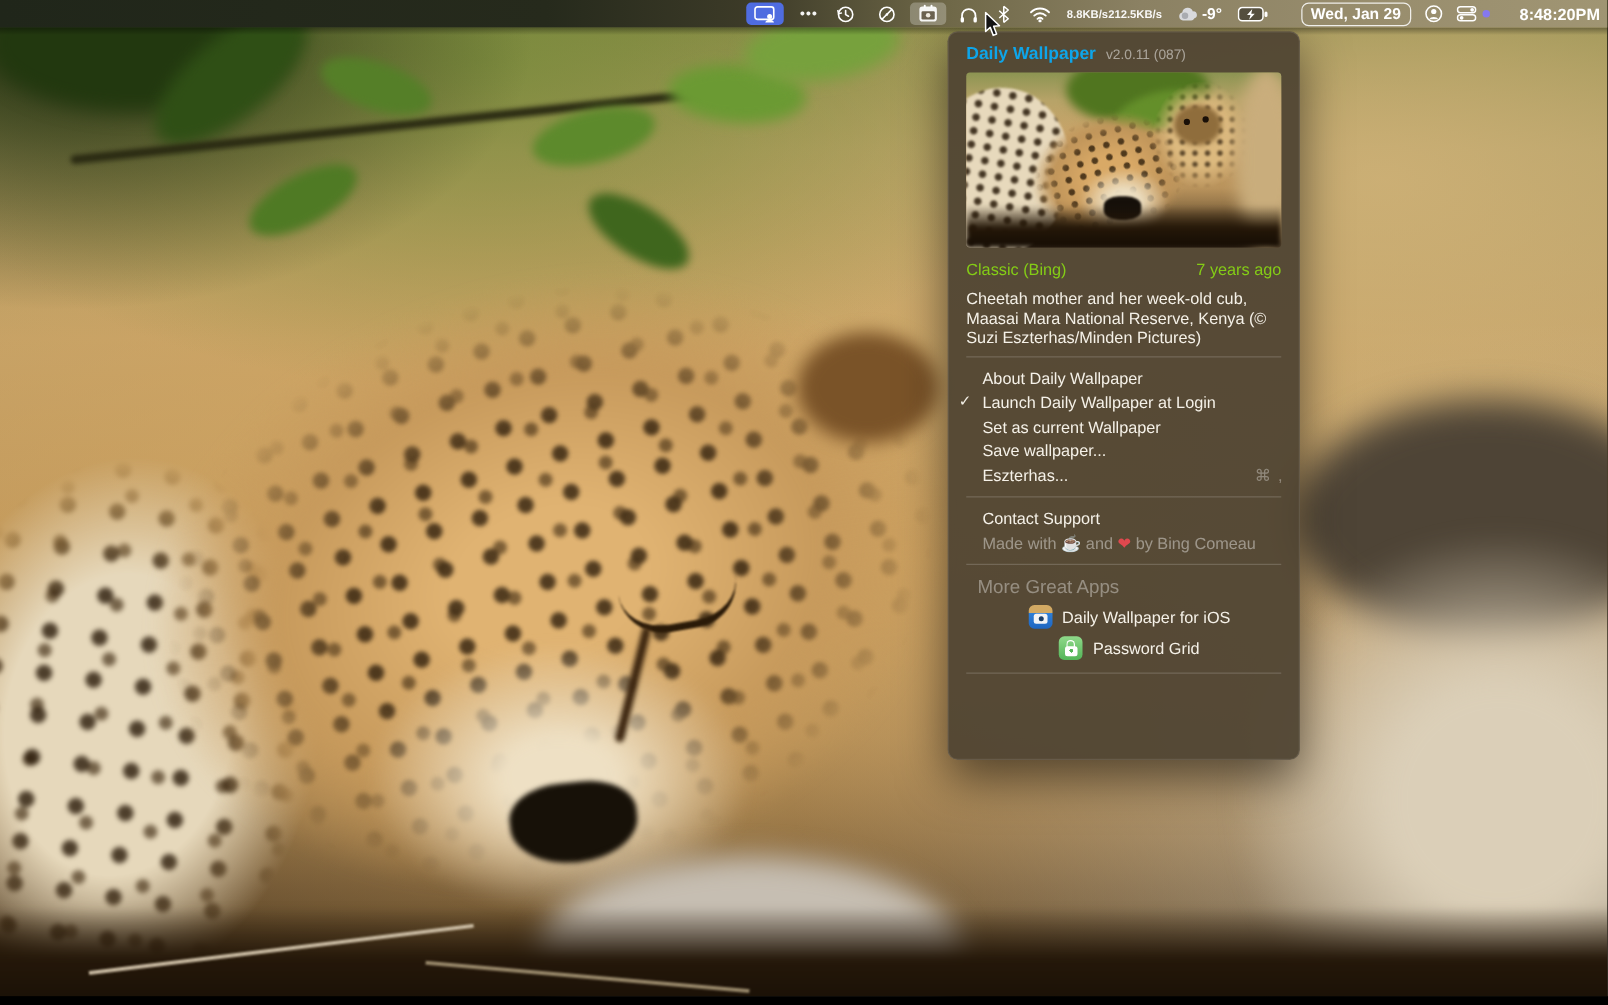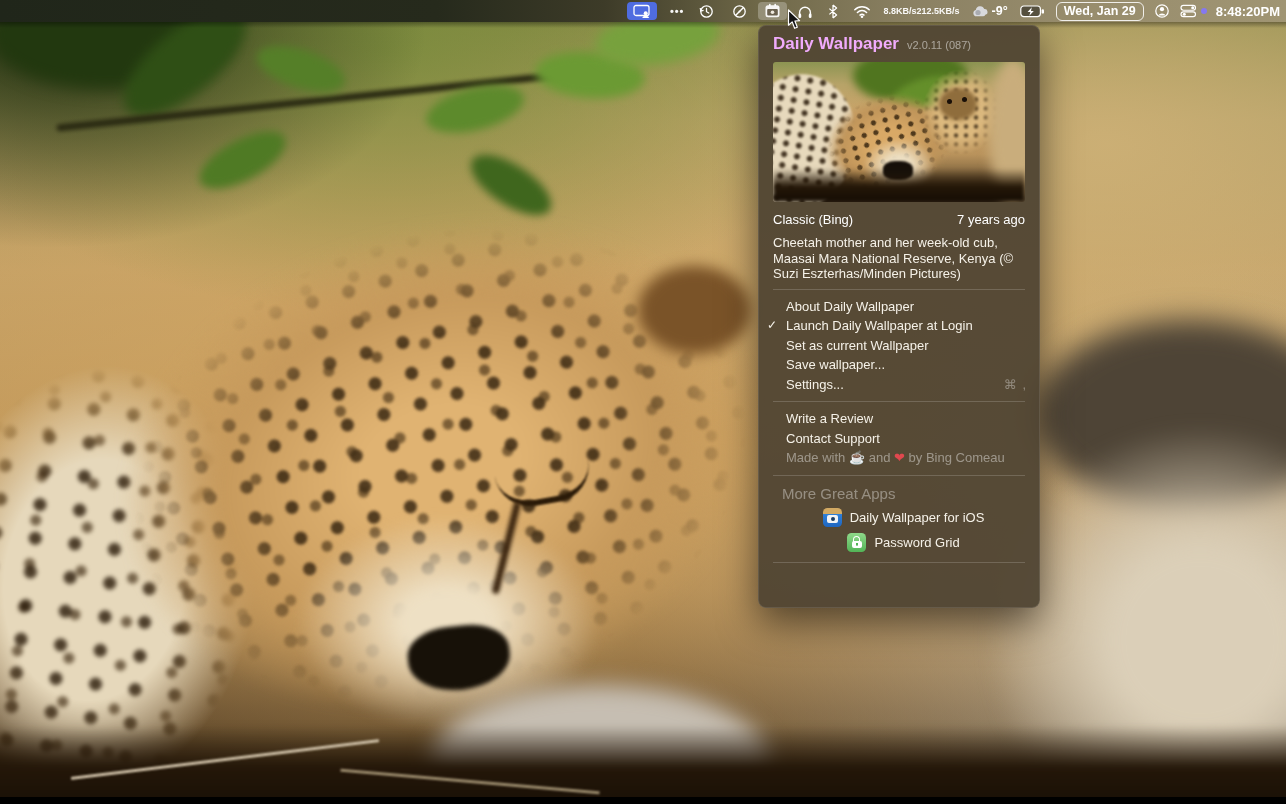--- a/index.html
+++ b/index.html
@@ -67,35 +67,35 @@
     color:#fff;font-size:12.5px;font-weight:600;}
   .mb-spacer{flex:1;}
   .mb-item{display:flex;align-items:center;flex:none;}
   .chip{border-radius:4px;padding:1px 6px;height:18px;display:flex;align-items:center;justify-content:center;box-sizing:border-box;}
   .chip-blue{background:#4f6ce0;}
   .chip-sel{background:rgba(255,255,255,.26);}
   .mb-ellipsis{font-size:11px;letter-spacing:1px;margin-left:13px;opacity:.95;}
   .ml10{margin-left:10px;}.ml12{margin-left:12px;}.ml14{margin-left:14px;}.ml16{margin-left:16px;}
   .net{margin-left:12px;text-align:right;font-size:9px;line-height:10px;font-weight:700;opacity:.95;}
   .temp{margin-left:3px;}
-  .datebox{margin-left:11px;border:1.5px solid rgba(255,255,255,.85);border-radius:6px;padding:0 7px;line-height:16px;height:17px;}
+  .datebox{margin-left:26px;border:1.5px solid rgba(255,255,255,.85);border-radius:6px;padding:0 7px;line-height:16px;height:17px;}
   .purple-dot{width:6px;height:6px;border-radius:50%;background:#8578f0;margin-left:4px;}
-  .timetext{margin-left:9px;font-size:13px;}
+  .timetext{margin-left:24px;font-size:13px;}
   .mb-svg{display:block;}
 
   
   .cursor{position:absolute;left:787px;top:9px;z-index:90;}
 
   
   .panel{position:absolute;left:758px;top:25px;width:282px;height:583px;z-index:40;box-sizing:border-box;
     background:rgba(77,67,50,.93);border-radius:8px;overflow:hidden;
     box-shadow:0 0 0 1px rgba(255,255,255,.10) inset, 0 14px 38px rgba(0,0,0,.55);
     color:#f3efe6;font-size:13px;}
   .p-header{padding:9px 15px 6px;display:flex;align-items:baseline;}
-  .p-title{font-weight:700;font-size:17px;color:#f0abfc;}
+  .p-title{font-weight:700;font-size:14px;color:#0ea5e9;}
   .p-version{margin-left:8px;font-size:11px;color:rgba(255,255,255,.5);}
   .thumb{position:relative;margin:2px 15px 0;width:252px;height:140px;border-radius:3px;overflow:hidden;
     background:linear-gradient(180deg,#8c9452 0%,#b7a368 16%,#cda469 40%,#b9935c 66%,#6e5635 86%,#35281a 100%);}
   .t{position:absolute;border-radius:50%;}
   .t-leaf1{left:80px;top:-14px;width:115px;height:56px;background:#50751f;filter:blur(4px);}
   .t-leaf2{left:118px;top:16px;width:72px;height:30px;background:#648f2a;transform:rotate(-15deg);filter:blur(3px);}
   .t-body{left:-32px;top:12px;width:115px;height:135px;transform:rotate(10deg);
     background-color:#e7d9bc;
     background-image:radial-gradient(circle, rgba(40,25,8,.85) 0 2.6px, transparent 3.4px);
     background-size:13px 11px;filter:blur(1px);}
@@ -113,21 +113,21 @@
     background-image:radial-gradient(circle, rgba(40,25,8,.7) 0 1.8px, transparent 2.6px);
     background-size:10px 9px;
     -webkit-mask-image:radial-gradient(closest-side,#000 55%,transparent 98%);
     mask-image:radial-gradient(closest-side,#000 55%,transparent 98%);filter:blur(1px);}
   .t-cubface{left:166px;top:26px;width:38px;height:32px;background:#8f6d3c;filter:blur(2px);}
   .t-eye1{left:174px;top:37px;width:5px;height:5px;background:#190f07;}
   .t-eye2{left:189px;top:35px;width:5px;height:5px;background:#190f07;}
   .t-right{left:216px;top:-5px;width:48px;height:150px;background:#c9ad7c;filter:blur(6px);}
   .t-ground{left:0;top:106px;width:252px;height:34px;border-radius:0;background:linear-gradient(180deg,rgba(36,23,8,0),#241708 55%,#140c04);filter:blur(2px);}
 
-  .meta-row{display:flex;justify-content:space-between;margin:10px 15px 0;color:#ffffff;}
+  .meta-row{display:flex;justify-content:space-between;margin:10px 15px 0;color:#84cc16;}
   .desc{margin:8px 15px 2px;line-height:15.5px;color:#f5f1e8;}
   .sep{height:1px;background:rgba(255,255,255,.17);margin:7px 15px;}
   .mi{position:relative;padding:2px 15px 2px 28px;line-height:15.5px;color:#f5f1e8;}
   .mi .check{position:absolute;left:9px;top:2px;font-size:12px;}
   .mi .shortcut{position:absolute;right:13px;top:2px;color:rgba(255,255,255,.35);letter-spacing:1px;}
   .mi-dim{color:rgba(255,255,255,.42);}
   .emoji-coffee{color:#cdbfa8;}
   .emoji-heart{color:#e0484e;}
   .sect{padding:2px 15px 3px 24px;font-size:15px;color:rgba(255,255,255,.38);}
   .app-row{display:flex;align-items:center;gap:8px;padding:2px 15px 2px 24px;height:21px;justify-content:center;}
@@ -335,29 +335,26 @@
     <span class="check">✓</span>
     <span>Launch Daily Wallpaper at Login</span>
   </div>
   <div class="mi">
     <span>Set as current Wallpaper</span>
   </div>
   <div class="mi">
     <span>Save wallpaper...</span>
   </div>
   <div class="mi">
-    <span>Settings...</span>
+    <span>Eszterhas...</span>
     <span class="shortcut">⌘ ,</span>
   </div>
 
   <div class="sep"></div>
 
-  <div class="mi">
-    <span>Write a Review</span>
-  </div>
   <div class="mi">
     <span>Contact Support</span>
   </div>
   <div class="mi mi-dim">
     <span>Made with</span>
     <span class="emoji-coffee">☕</span>
     <span>and</span>
     <span class="emoji-heart">❤</span>
     <span>by Bing Comeau</span>
   </div>

